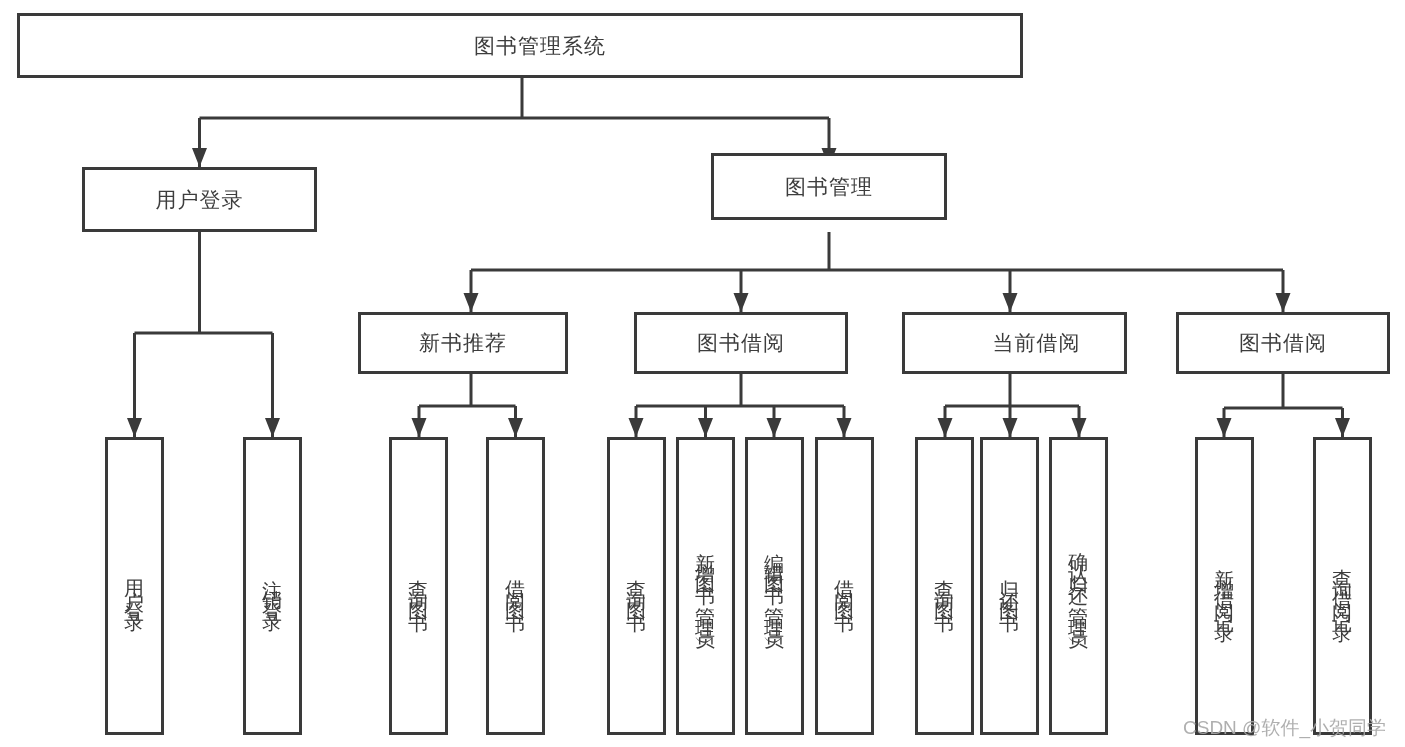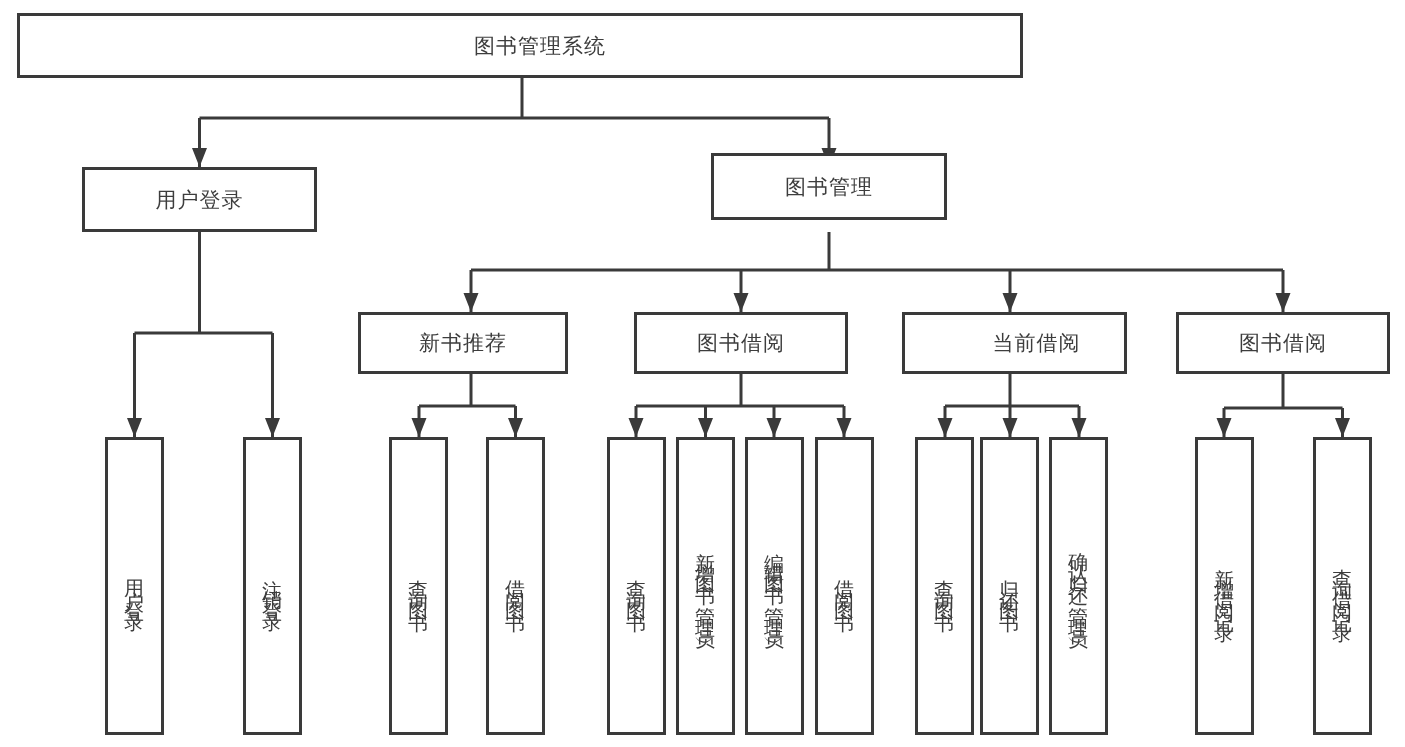--- a/index.html
+++ b/index.html
@@ -159,14 +159,15 @@
     <span class="v-label">确认归还（管理员）</span>
   </div>
 
   <div class="node leaf v-node g5-0">
     <span class="v-label">新增借阅记录</span>
   </div>
   <div class="node leaf v-node g5-1">
     <span class="v-label">查询借阅记录</span>
   </div>
 
+  <div class="watermark">CSDN @软件_小贺同学</div>
 
 </div>
 
 </body></html>

